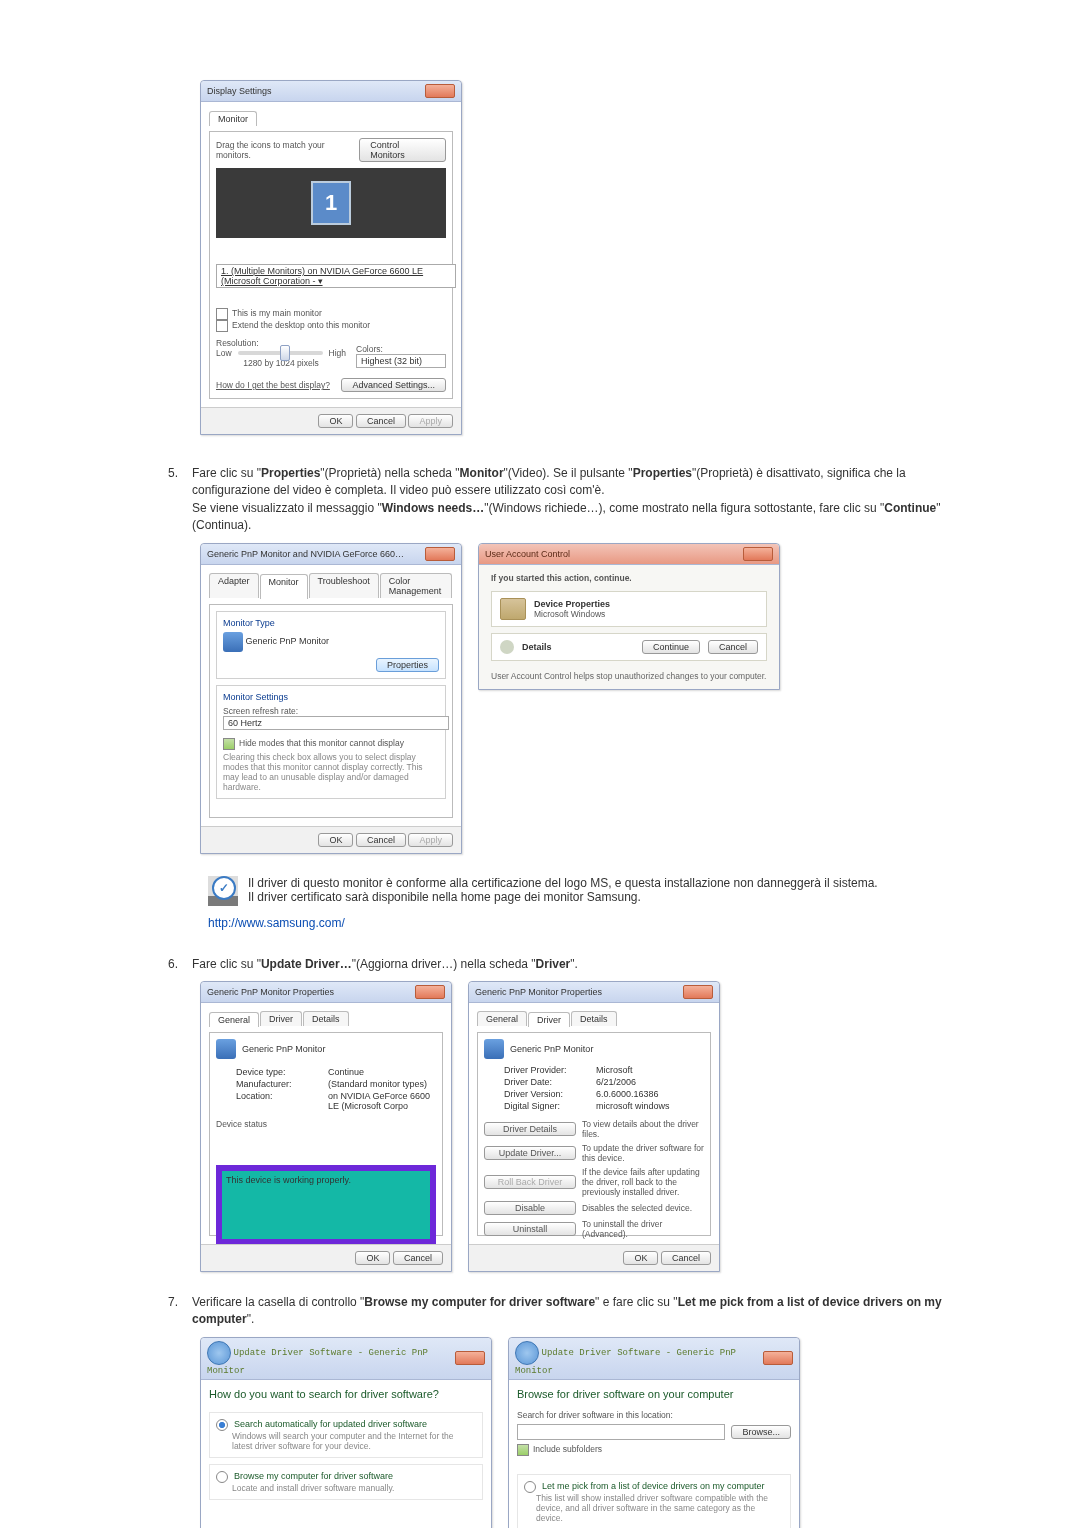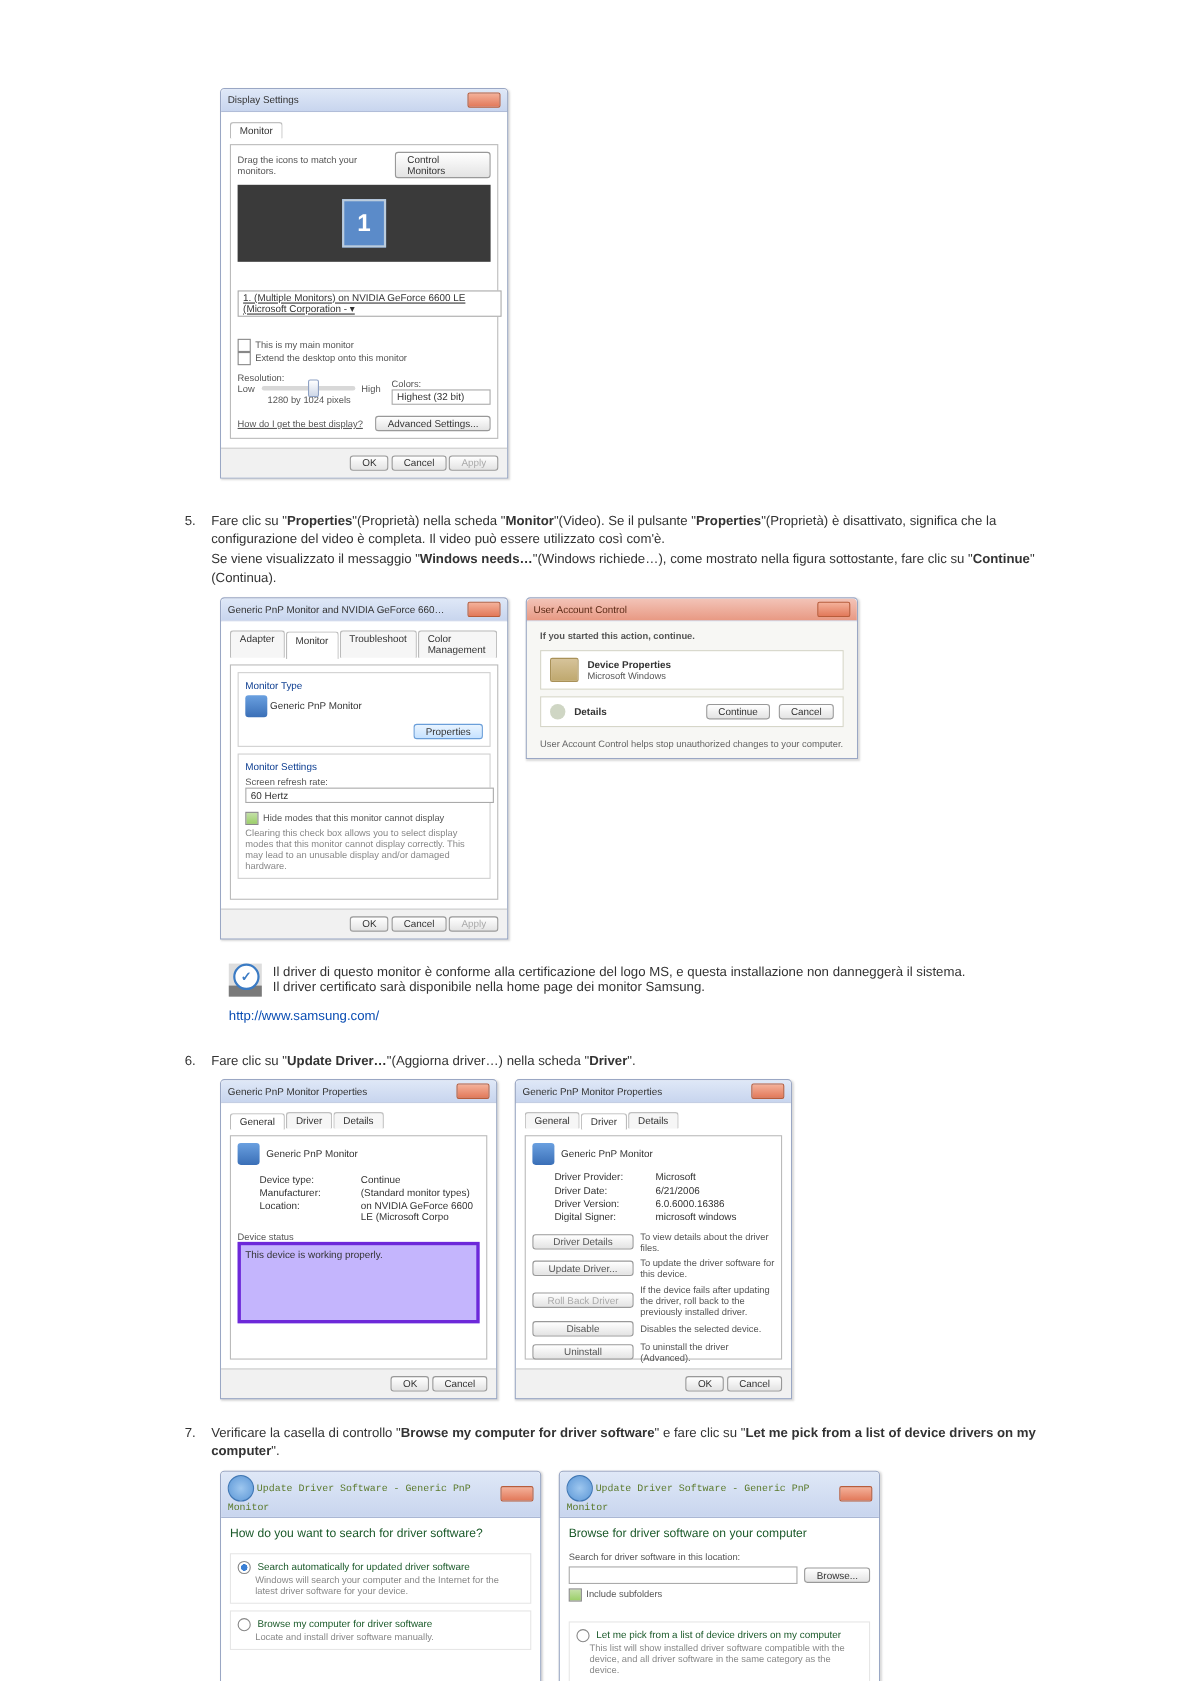--- a/index.html
+++ b/index.html
@@ -240,21 +240,21 @@
     background:radial-gradient(#3a7fd4 0 40%, #fff 45% 100%);
   }
   .backbtn {
     width:22px;height:22px;border-radius:50%;
     background:radial-gradient(#9ec7ef,#5b96d6);
     border:1px solid #3f77b4;
     display:inline-block;vertical-align:middle;
   }
   .crumb { font-size:9px; color:#5b7a2c;font-family:Liberation Mono, monospace; }
   .textarea {
-    border:3px solid #6d28d9; background:#c4b5fd; height:60px; padding:4px; font-size:9px; color:#333;
+    border:6px solid #6d28d9; background:#14b8a6; height:60px; padding:4px; font-size:9px; color:#333;margin-top:36px;
   }
 </style>
 </head>
 <body>
 
 <div class="page">
 
   <div class="figure">
     <div class="win" style="width:260px;margin-left:40px;">
       <div class="titlebar">

